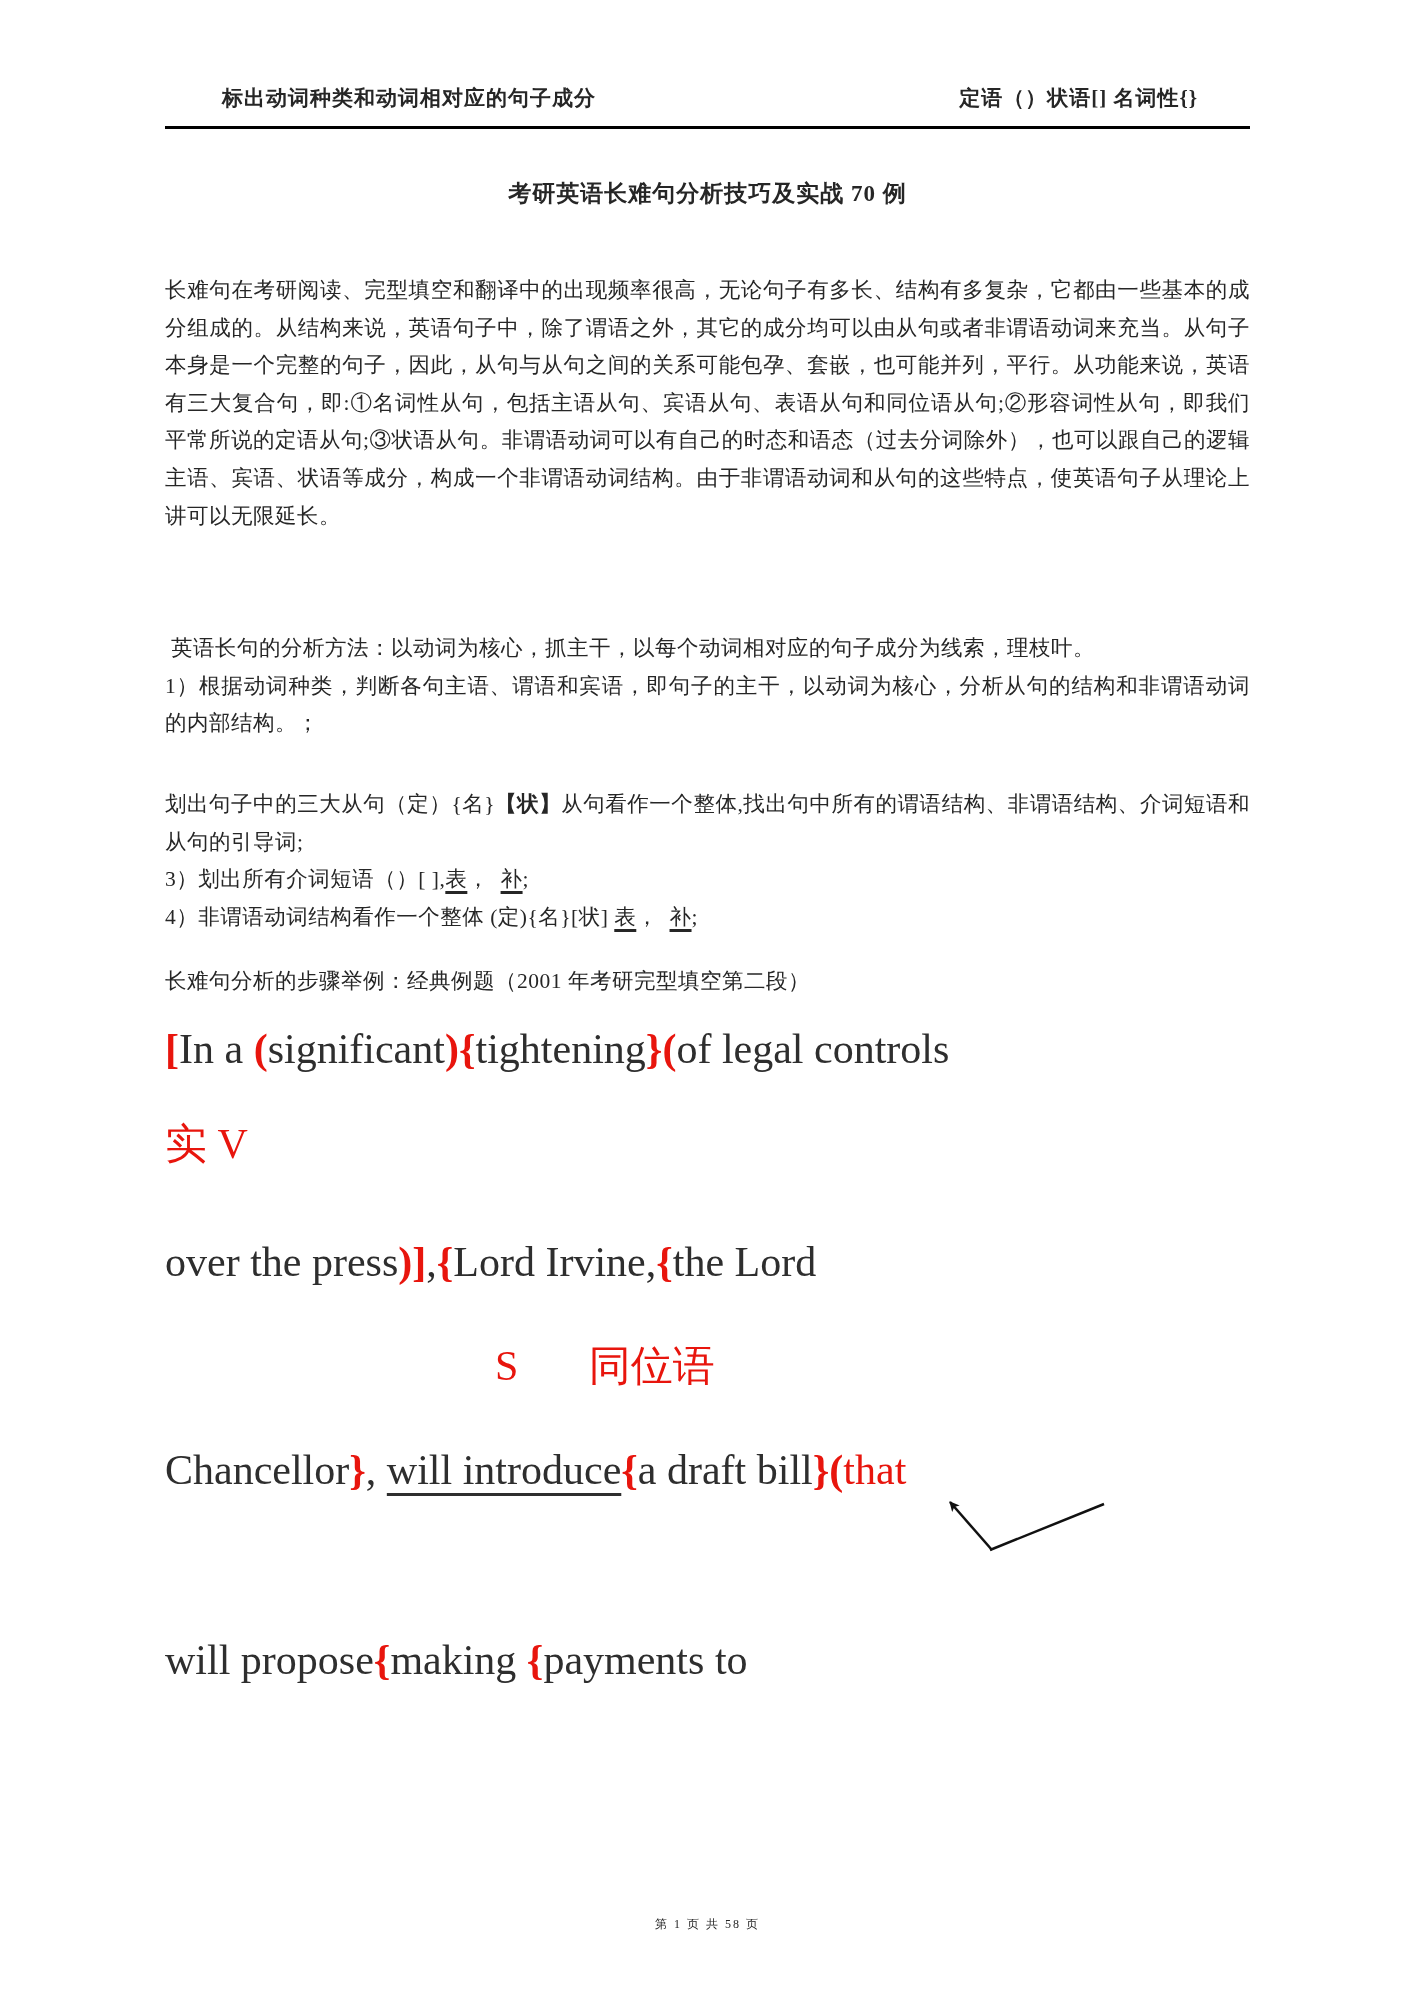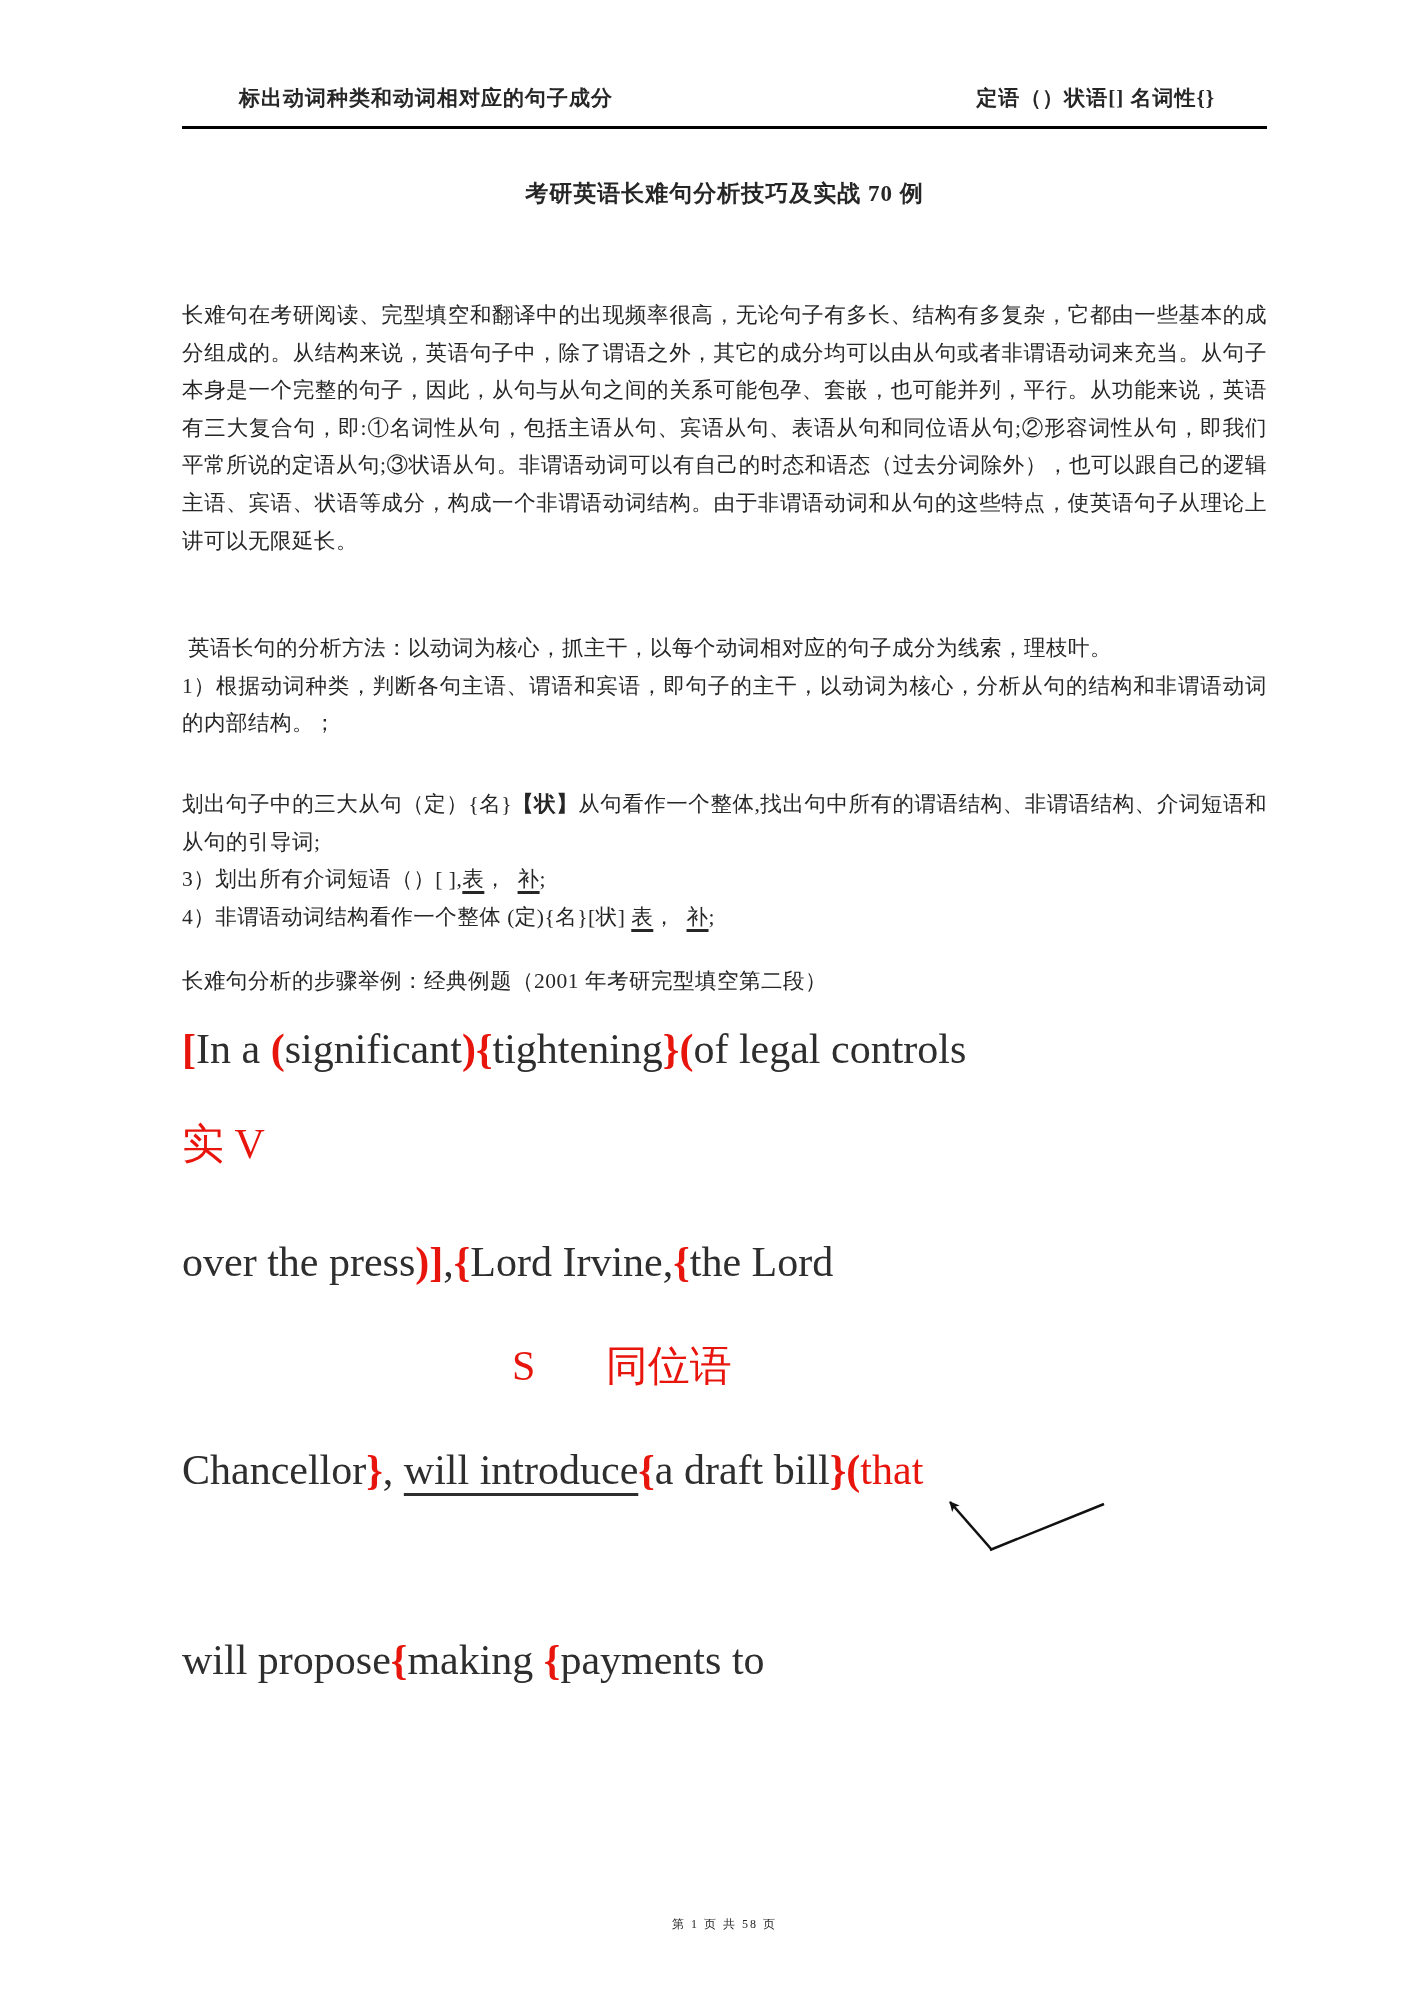--- a/index.html
+++ b/index.html
@@ -10,21 +10,21 @@
   html,body{margin:0;padding:0;background:#ffffff;}
   .page{
     position:relative;
     width:1414px;
     height:1999px;
     background:#ffffff;
     overflow:hidden;
     font-family:"Liberation Serif","DejaVu Serif",serif;
     color:var(--ink);
   }
-  .abs{position:absolute;left:182px;width:1085px;}
+  .abs{position:absolute;left:165px;width:1085px;}
   
   .hdr{
     top:84px;
     display:flex;
     justify-content:space-between;
     box-sizing:border-box;
     padding-left:57px;
     padding-right:52px;
     font-size:21px;
     font-weight:bold;
@@ -41,21 +41,21 @@
     font-size:23px;
     font-weight:bold;
     letter-spacing:1px;
   }
   .body-text{
     font-size:21.5px;
     line-height:37.6px;
     text-align:justify;
     letter-spacing:0.5px;
   }
-  .para1{top:272px;margin-top:25px;}
+  .para1{top:272px;}
   .para2{top:598px;margin-top:32px;}
   .para3{top:786px;}
   .caption{top:966px;font-size:21.5px;letter-spacing:0.5px;}
   .seg-nb{font-weight:bold;}
   .seg-nu{text-decoration:underline;text-decoration-thickness:2.5px;text-underline-offset:5px;}
   
   .big{
     font-size:42px;
     line-height:1.25;
     color:var(--big-ink);

